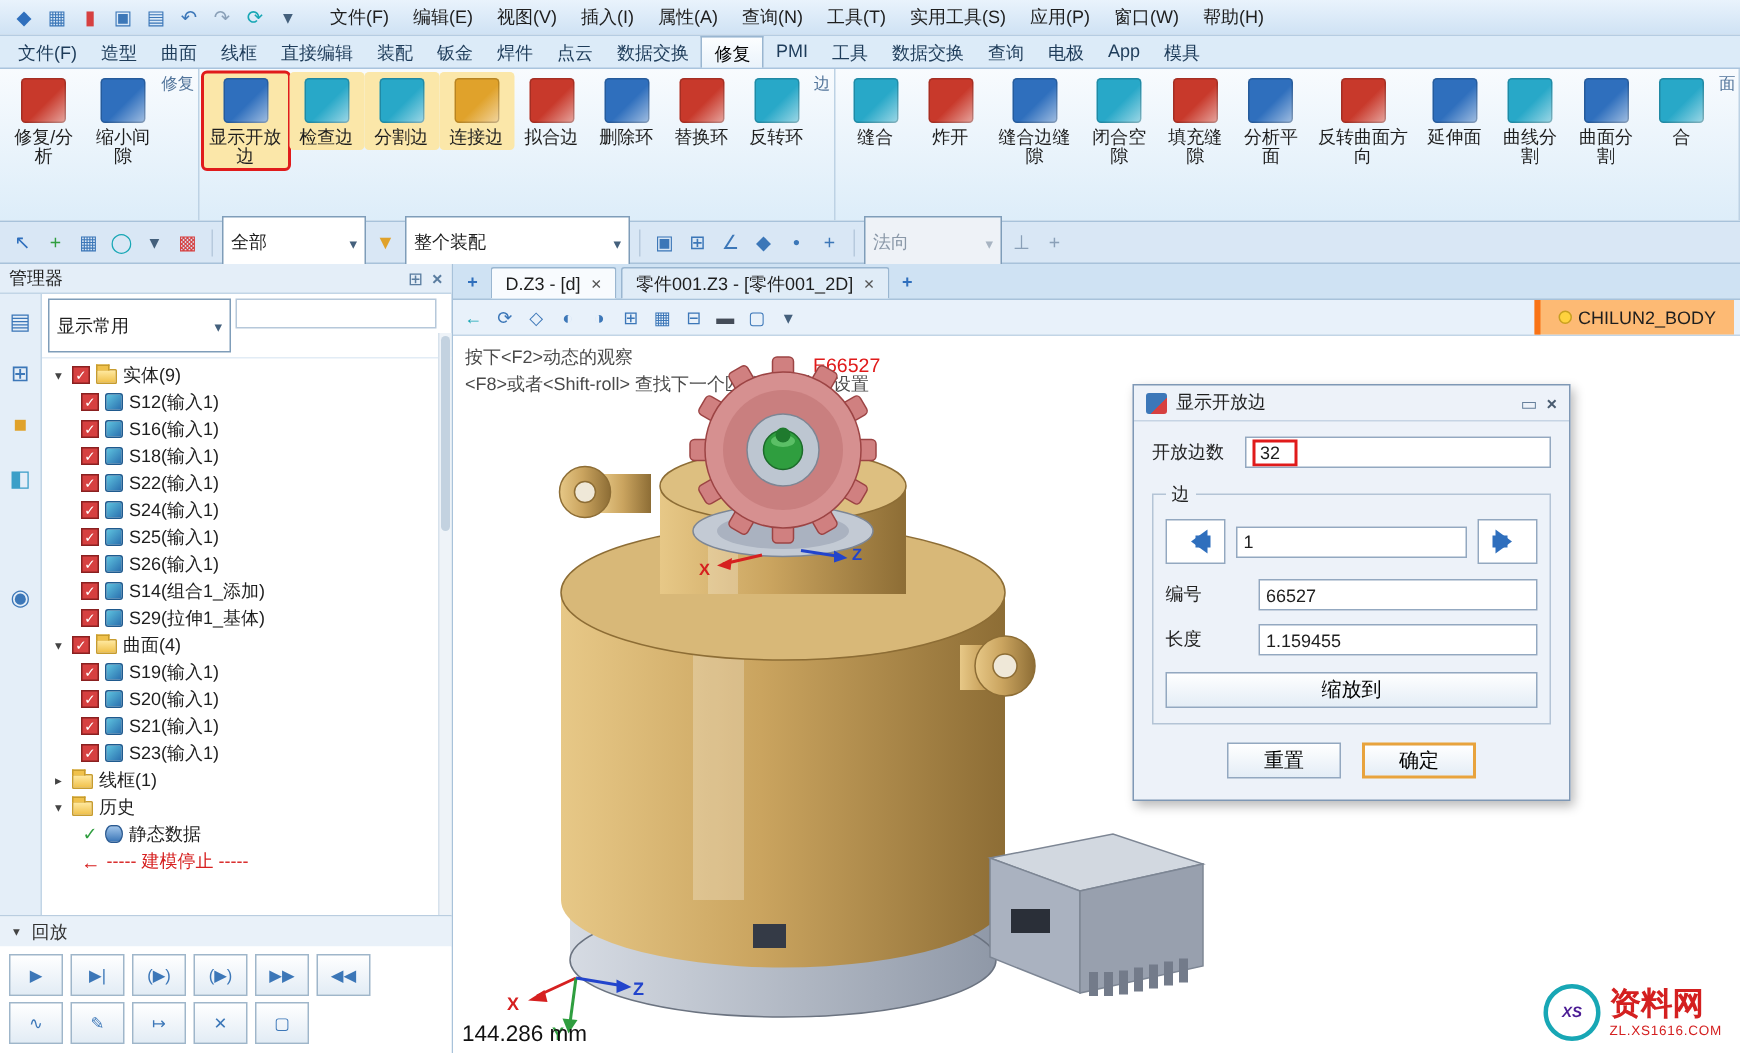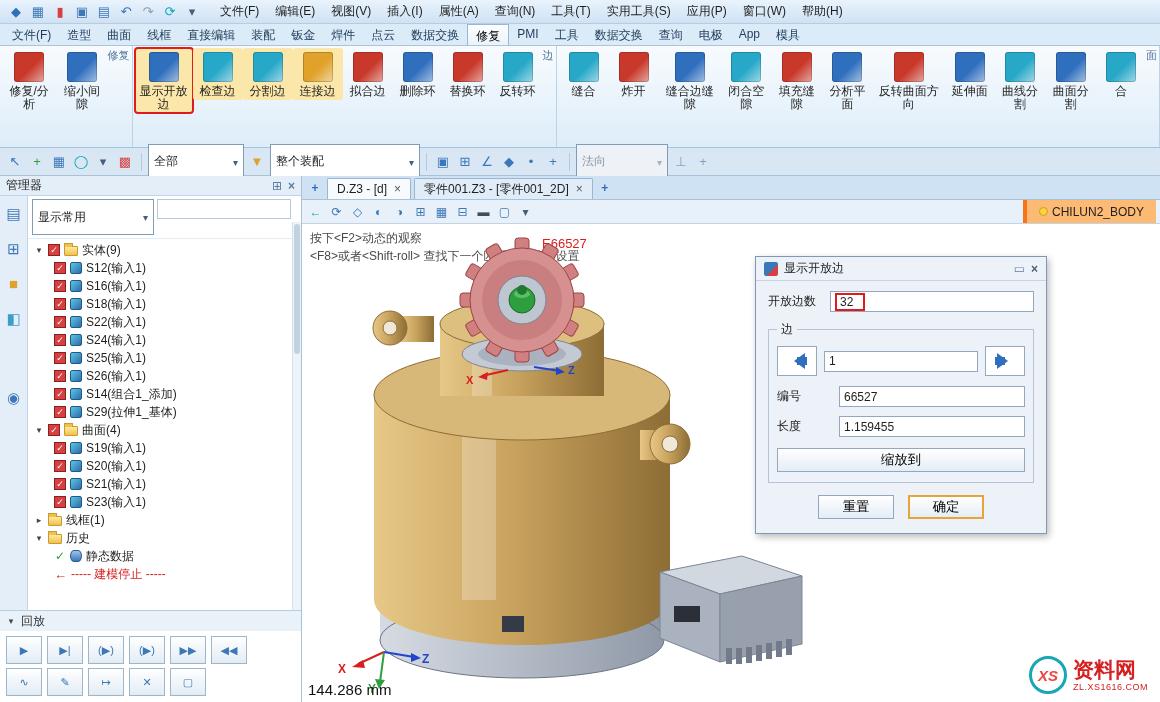--- a/index.html
+++ b/index.html
@@ -153,22 +153,22 @@
     border:1px solid #93a8c0; margin-top:2px; text-align:center; line-height:22px; }
   .dlg-buttons { display:flex; justify-content:center; gap:14px; padding:2px 0 4px; }
   .btn { width:76px; height:24px; background:linear-gradient(#ffffff,#e4edf6); border:1px solid #93a8c0;
     display:flex; align-items:center; justify-content:center; }
   .btn.primary { border:2px solid #e8a33d; }
 
   
   .watermark { position:absolute; right:8px; bottom:6px; display:flex; align-items:center; gap:6px;
     background:rgba(255,255,255,.85); padding:2px 4px; }
   .wm-logo { width:38px; height:38px; border-radius:50%; background:#fff; border:3px solid #18a7b5;
-    display:flex; align-items:center; justify-content:center; color:#ef4444; font-weight:bold;
-    font-style:italic; font-size:15px; }
+    display:flex; align-items:center; justify-content:center; color:#4c1d95; font-weight:bold;
+    font-style:italic; font-size:10px; }
   .wm-text { display:flex; flex-direction:column; line-height:1; }
   .wm-name { color:#d42020; font-size:21px; font-weight:bold; }
   .wm-url { color:#d42020; font-size:9px; margin-top:3px; letter-spacing:.5px; }
 </style>
 </head>
 <body>
 
 <div class="app">
 
   <div class="titlebar">

